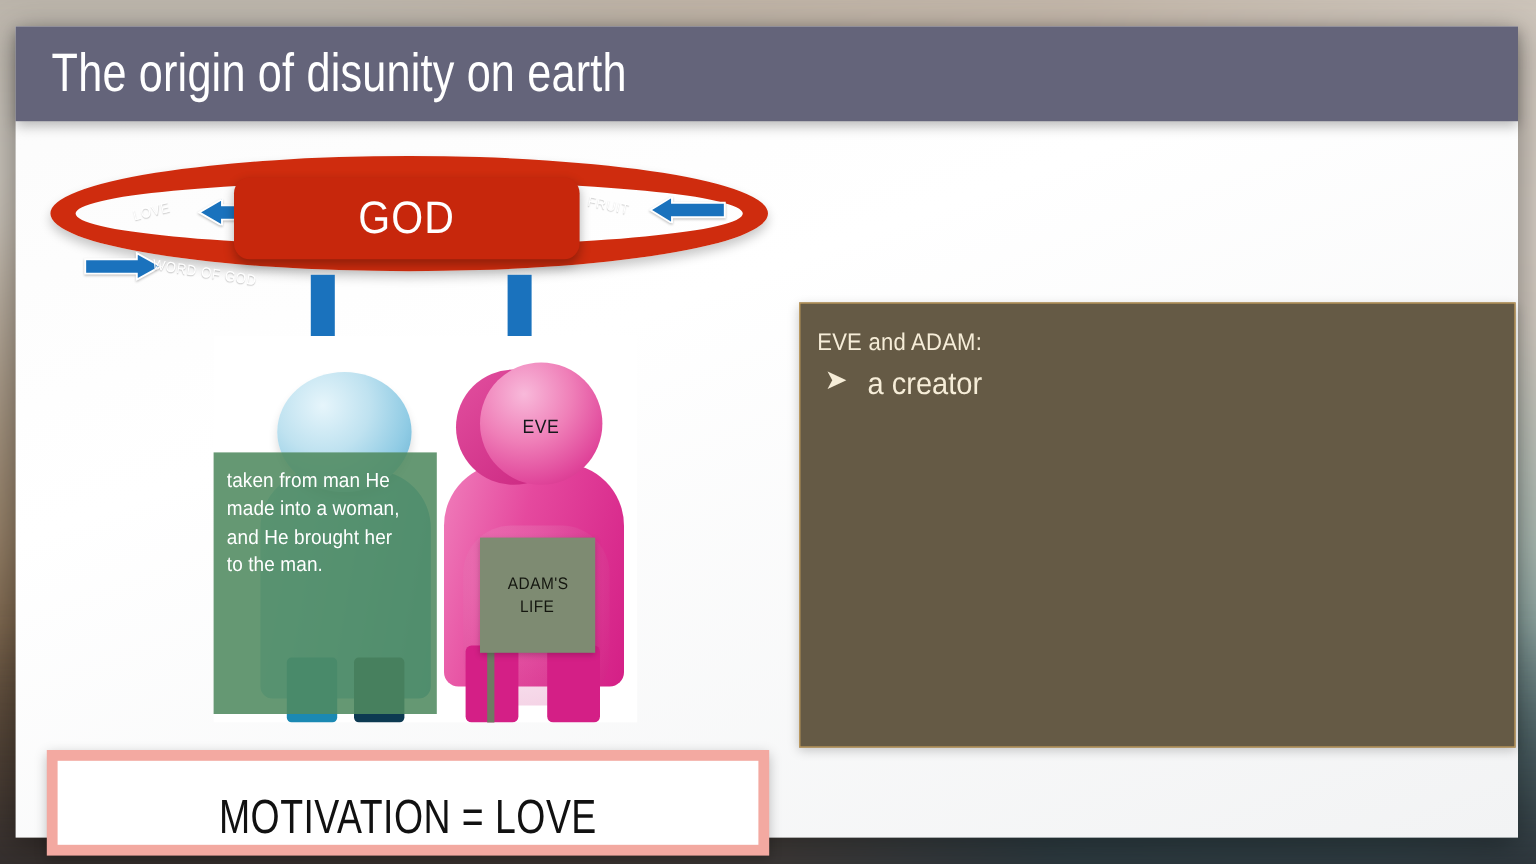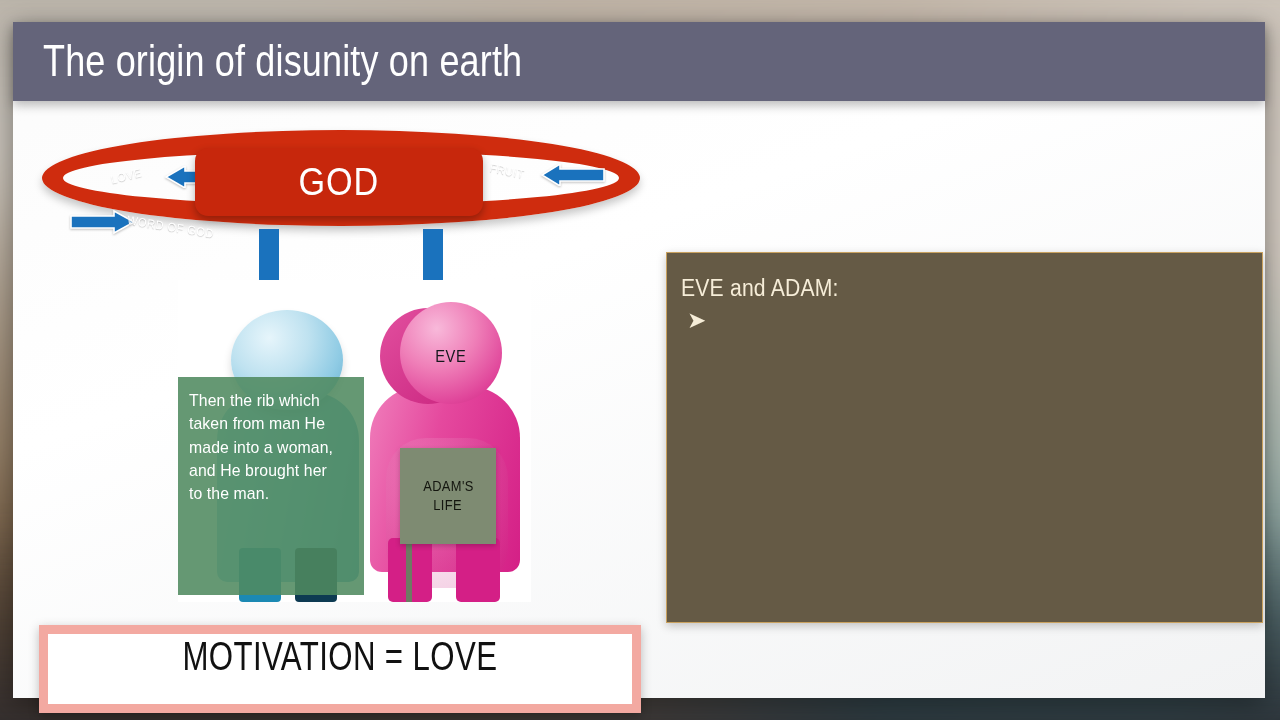--- a/index.html
+++ b/index.html
@@ -178,41 +178,41 @@
   .quote .line span{display:inline-block;transform:scaleX(.93);transform-origin:left;}
 
   
   .brownbox{
     position:absolute;left:653px;top:230px;width:597px;height:371px;
     background:#655a45;border:1px solid #c9a15e;box-sizing:border-box;
     box-shadow:0 3px 9px rgba(0,0,0,.22);
     padding:22px 18px 0 14px;
   }
   .brownbox .heading{
-    color:#f6edd8;font-size:23px;font-weight:400;letter-spacing:.2px;margin-bottom:4px;
+    color:#f6edd8;font-size:20px;font-weight:400;letter-spacing:.2px;margin-bottom:4px;
   }
   .brownbox .heading span{display:inline-block;transform:scaleX(.92);transform-origin:left;}
   .bullet-row{display:flex;align-items:flex-start;}
   .bullet-mark{
     color:#f6edd8;font-size:23px;line-height:1.25;width:42px;flex:0 0 42px;
     padding-left:6px;box-sizing:border-box;
   }
   .bullet-text{color:#f6edd8;font-size:26px;line-height:1.33;}
   .bullet-text .line{display:block;white-space:nowrap;}
   .bullet-text .line span{display:inline-block;transform:scaleX(.93);transform-origin:left;}
 
   
   .banner{
     position:absolute;left:26px;top:603px;width:602px;height:88px;
     background:#f3a9a1;padding:9px;box-sizing:border-box;
     box-shadow:0 3px 10px rgba(0,0,0,.25);
   }
   .banner .inner{
     width:100%;height:100%;background:#ffffff;
-    display:flex;align-items:flex-start;justify-content:center;
+    display:flex;align-items:flex-end;justify-content:center;
   }
   .banner .txt{
     color:#111111;font-size:40px;letter-spacing:.5px;font-weight:400;
   }
   .banner .txt span{display:inline-block;transform:scaleX(.78);}
 </style>
 </head>
 <body>
 
 <div id="stage">
@@ -292,32 +292,32 @@
       </div>
 
       <div id="signpost"></div>
       <div id="sign">
         <div><span>ADAM'S</span></div>
         <div><span>LIFE</span></div>
       </div>
     </div>
 
     <div class="quote">
-      <span class="line"><span>Then the rib which</span></span>
       <span class="line"><span>taken from man He</span></span>
       <span class="line"><span>made into a woman,</span></span>
       <span class="line"><span>and He brought her</span></span>
       <span class="line"><span>to the man.</span></span>
     </div>
 
     <div class="brownbox">
       <div class="heading"><span>EVE and ADAM:</span></div>
       <div class="bullet-row">
         <div class="bullet-mark">➤</div>
         <div class="bullet-text">
+          <span class="line"><span>a creator</span></span>
         </div>
       </div>
     </div>
 
     <div class="banner">
       <div class="inner">
         <div class="txt"><span>MOTIVATION = LOVE</span></div>
       </div>
     </div>
 

